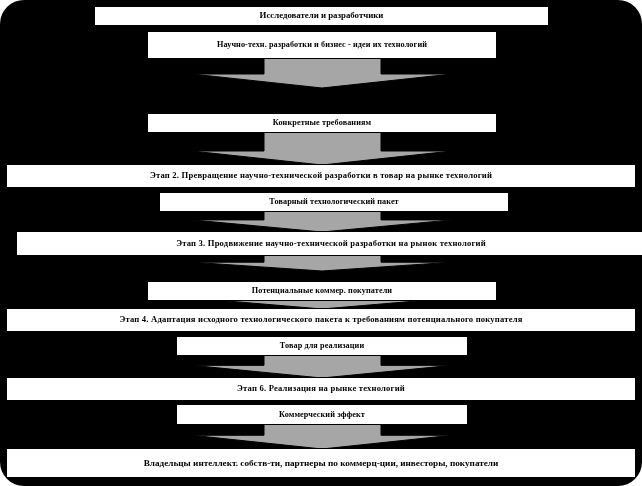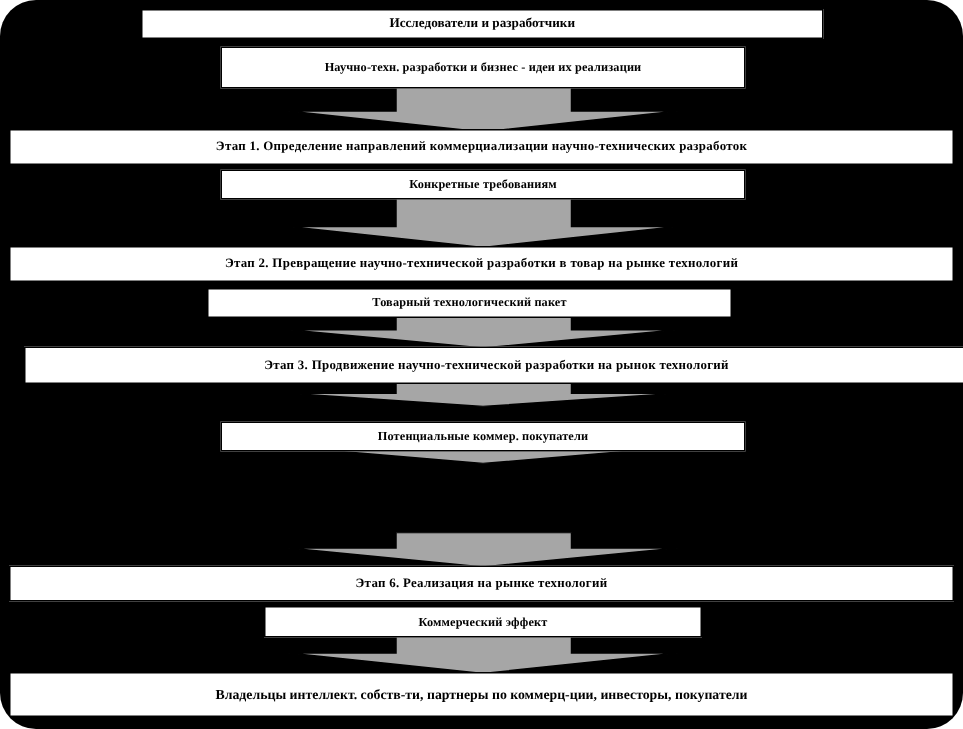--- a/index.html
+++ b/index.html
@@ -84,23 +84,24 @@
       <svg width="260" height="23" viewBox="0 0 260 23">
         <polygon points="72,0 189,0 189,10.35 260,10.35 130,23 0,10.35 72,10.35" fill="#a6a6a6" stroke="#000000" stroke-width="1"></polygon>
       </svg>
     </div>
     <div class="arrow" style="left: 192px; top: 424px; width: 260px; height: 25px;">
       <svg width="260" height="25" viewBox="0 0 260 25">
         <polygon points="72,0 189,0 189,11.249999999999998 260,11.249999999999998 130,25 0,11.249999999999998 72,11.249999999999998" fill="#a6a6a6" stroke="#000000" stroke-width="1"></polygon>
       </svg>
     </div>
     <div class="box top" style="left: 94px; top: 6px; width: 455px; height: 20px;">Исследователи  и разработчики</div>
-    <div class="box narrow" style="left: 147px; top: 31px; width: 350px; height: 28px;">Научно-техн. разработки и бизнес - идеи их реализации</div>
-    <div class="box wide" style="left: 6px; top: 86px; width: 630px; height: 24px;">Этап 1. Определение направлений коммерциализации  научно-технических  разработок</div>
+    <div class="box narrow" style="left: 147px; top: 31px; width: 350px; height: 28px;">Научно-техн. разработки и бизнес - идеи их технологий</div>
     <div class="box narrow" style="left: 147px; top: 113px; width: 350px; height: 20px;">Конкретные требованиям</div>
     <div class="box wide" style="left: 6px; top: 164px; width: 630px; height: 24px;">Этап 2. Превращение  научно-технической  разработки  в товар на рынке технологий</div>
-    <div class="box narrow" style="left: 138px; top: 192px; width: 350px; height: 20px;">Товарный технологический пакет</div>
+    <div class="box narrow" style="left: 159px; top: 192px; width: 350px; height: 20px;">Товарный технологический пакет</div>
     <div class="box wide" style="left: 16px; top: 231px; width: 630px; height: 25px;">Этап 3. Продвижение  научно-технической  разработки  на рынок  технологий</div>
     <div class="box narrow" style="left: 147px; top: 270px; width: 350px; height: 20px; margin-top: 11px;">Потенциальные коммер. покупатели</div>
+    <div class="box wide" style="left: 6px; top: 308px; width: 630px; height: 24px;">Этап 4. Адаптация  исходного  технологического  пакета к требованиям  потенциального  покупателя</div>
+    <div class="box narrow" style="left: 176px; top: 336px; width: 292px; height: 20px;">Товар  для реализации</div>
     <div class="box wide" style="left: 6px; top: 377px; width: 630px; height: 24px;">Этап 6. Реализация  на рынке технологий</div>
     <div class="box final" style="left: 6px; top: 448px; width: 630px; height: 30px;">Владельцы интеллект.  собств-ти, партнеры по коммерц-ции, инвесторы, покупатели</div>
     <div class="box narrow" style="left: 176px; top: 404px; width: 292px; height: 21px;">Коммерческий эффект</div>
   </div>
 
 </body></html>

